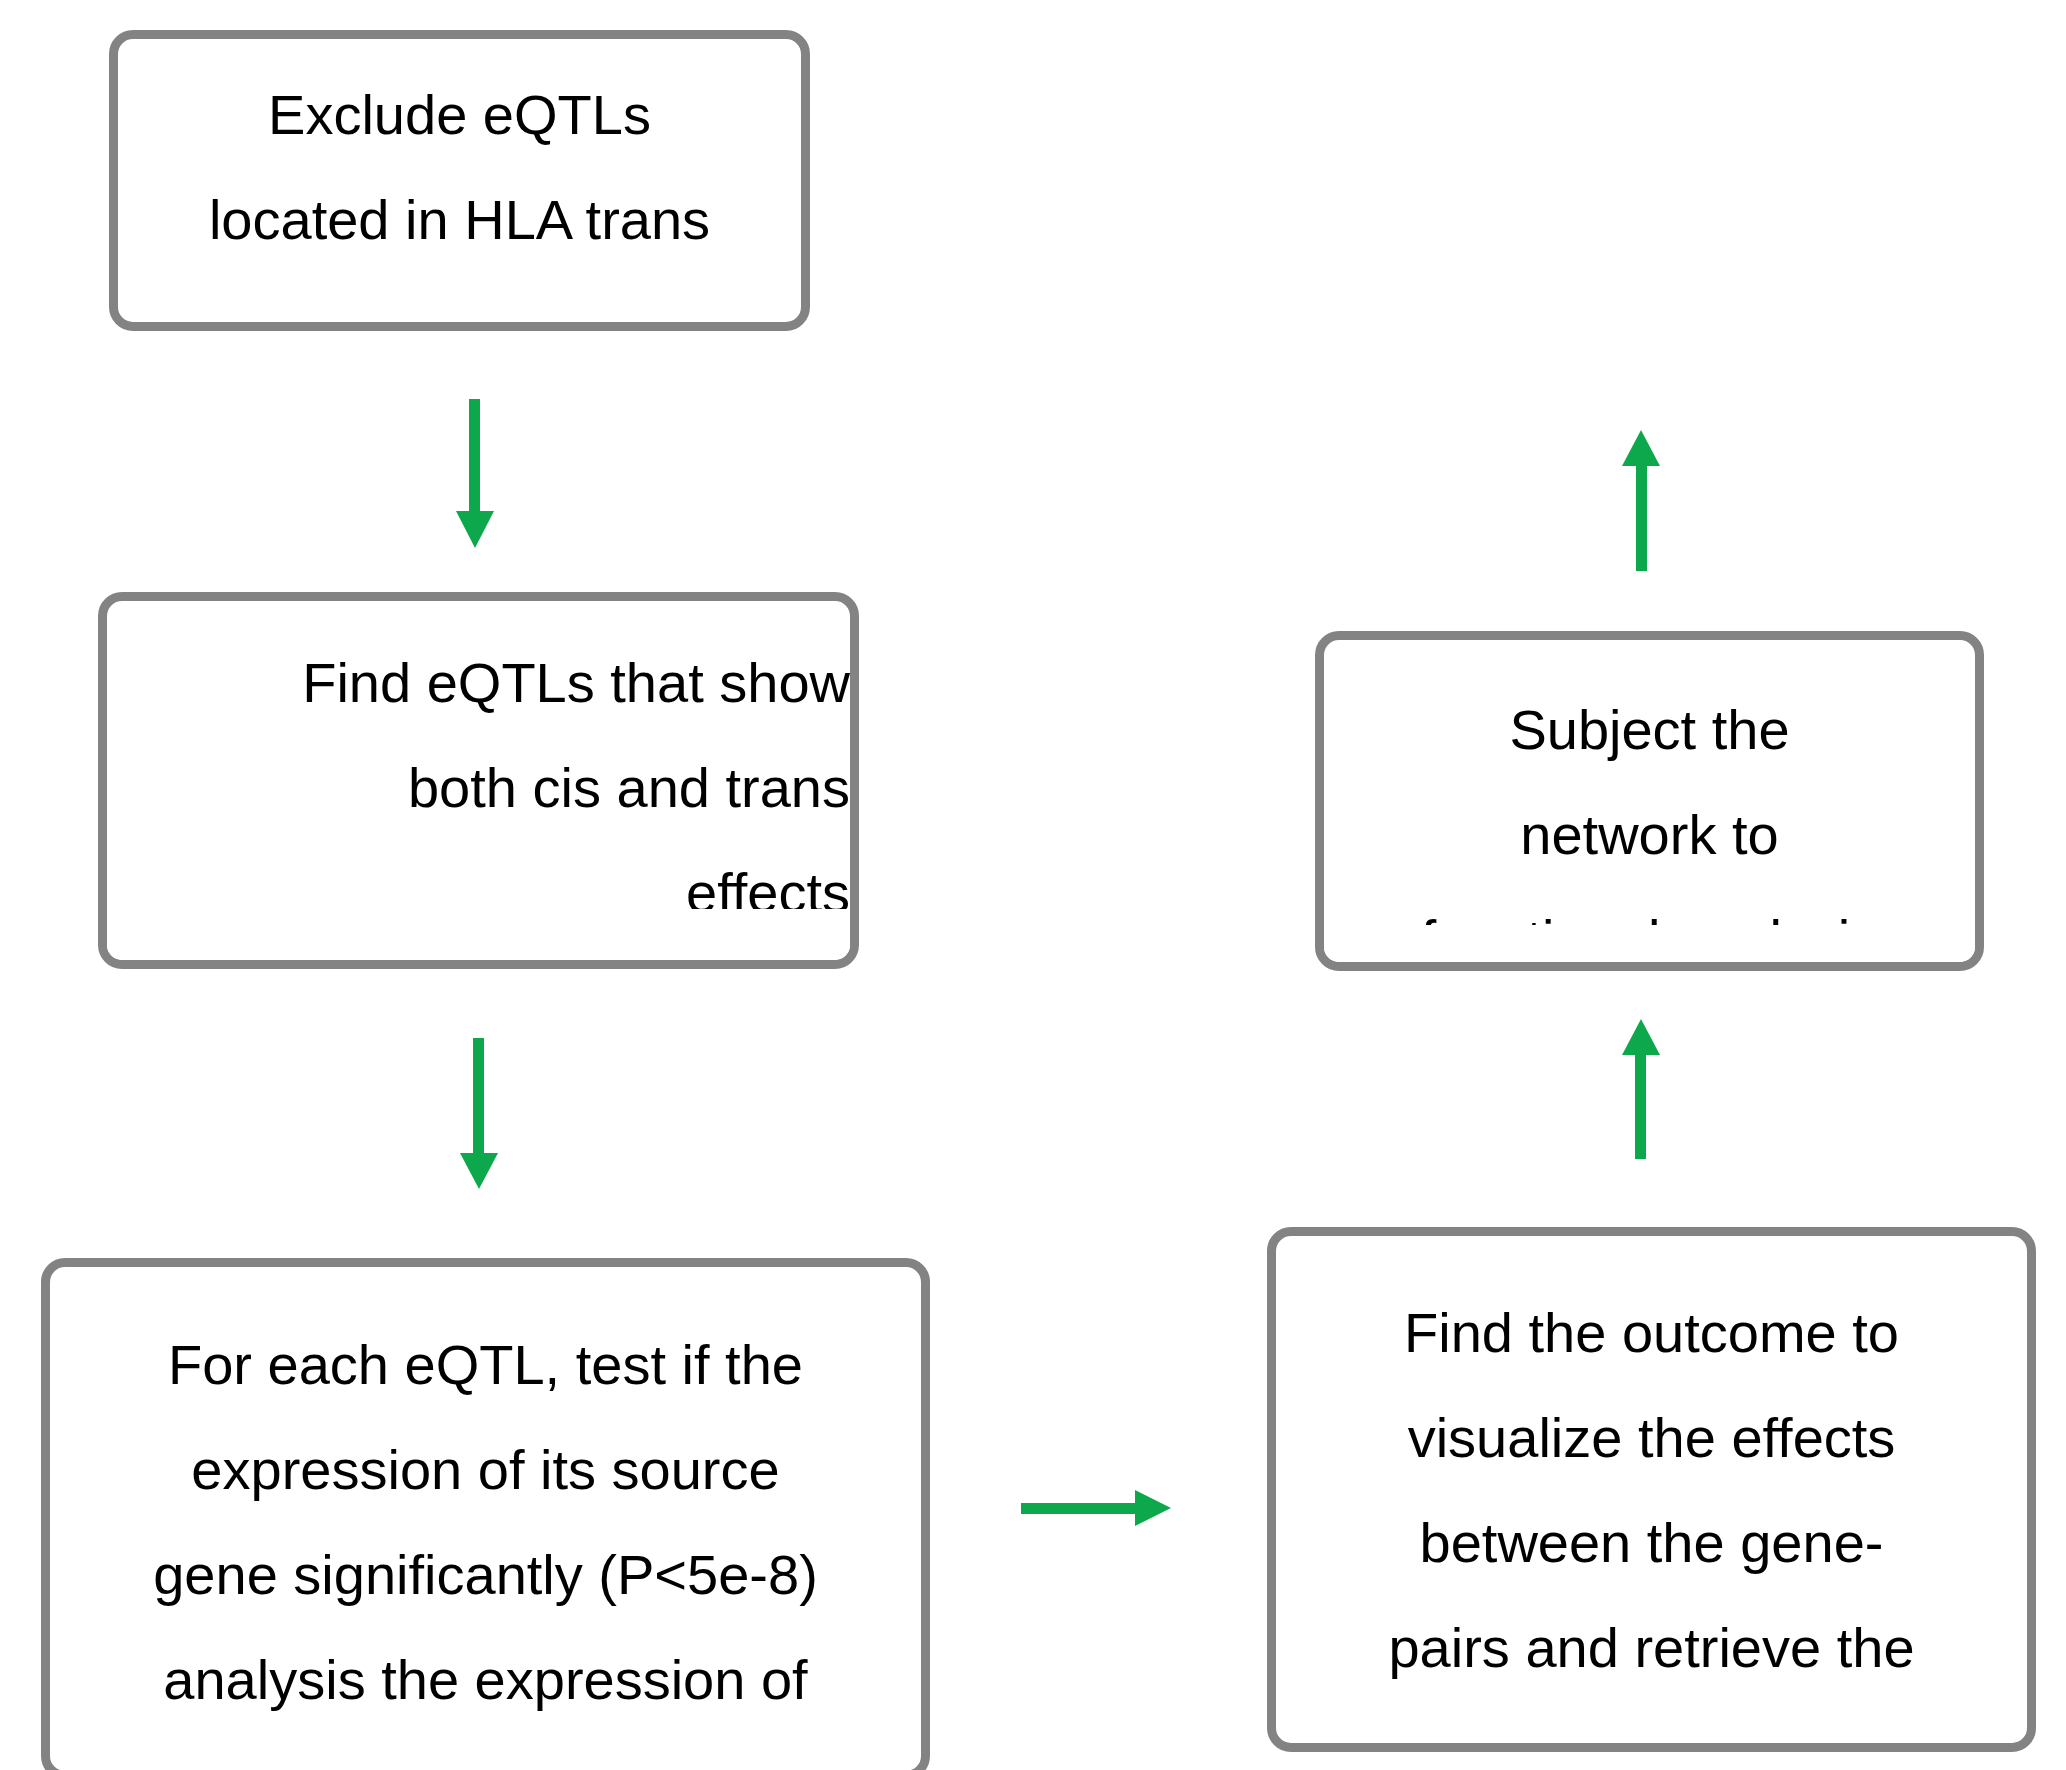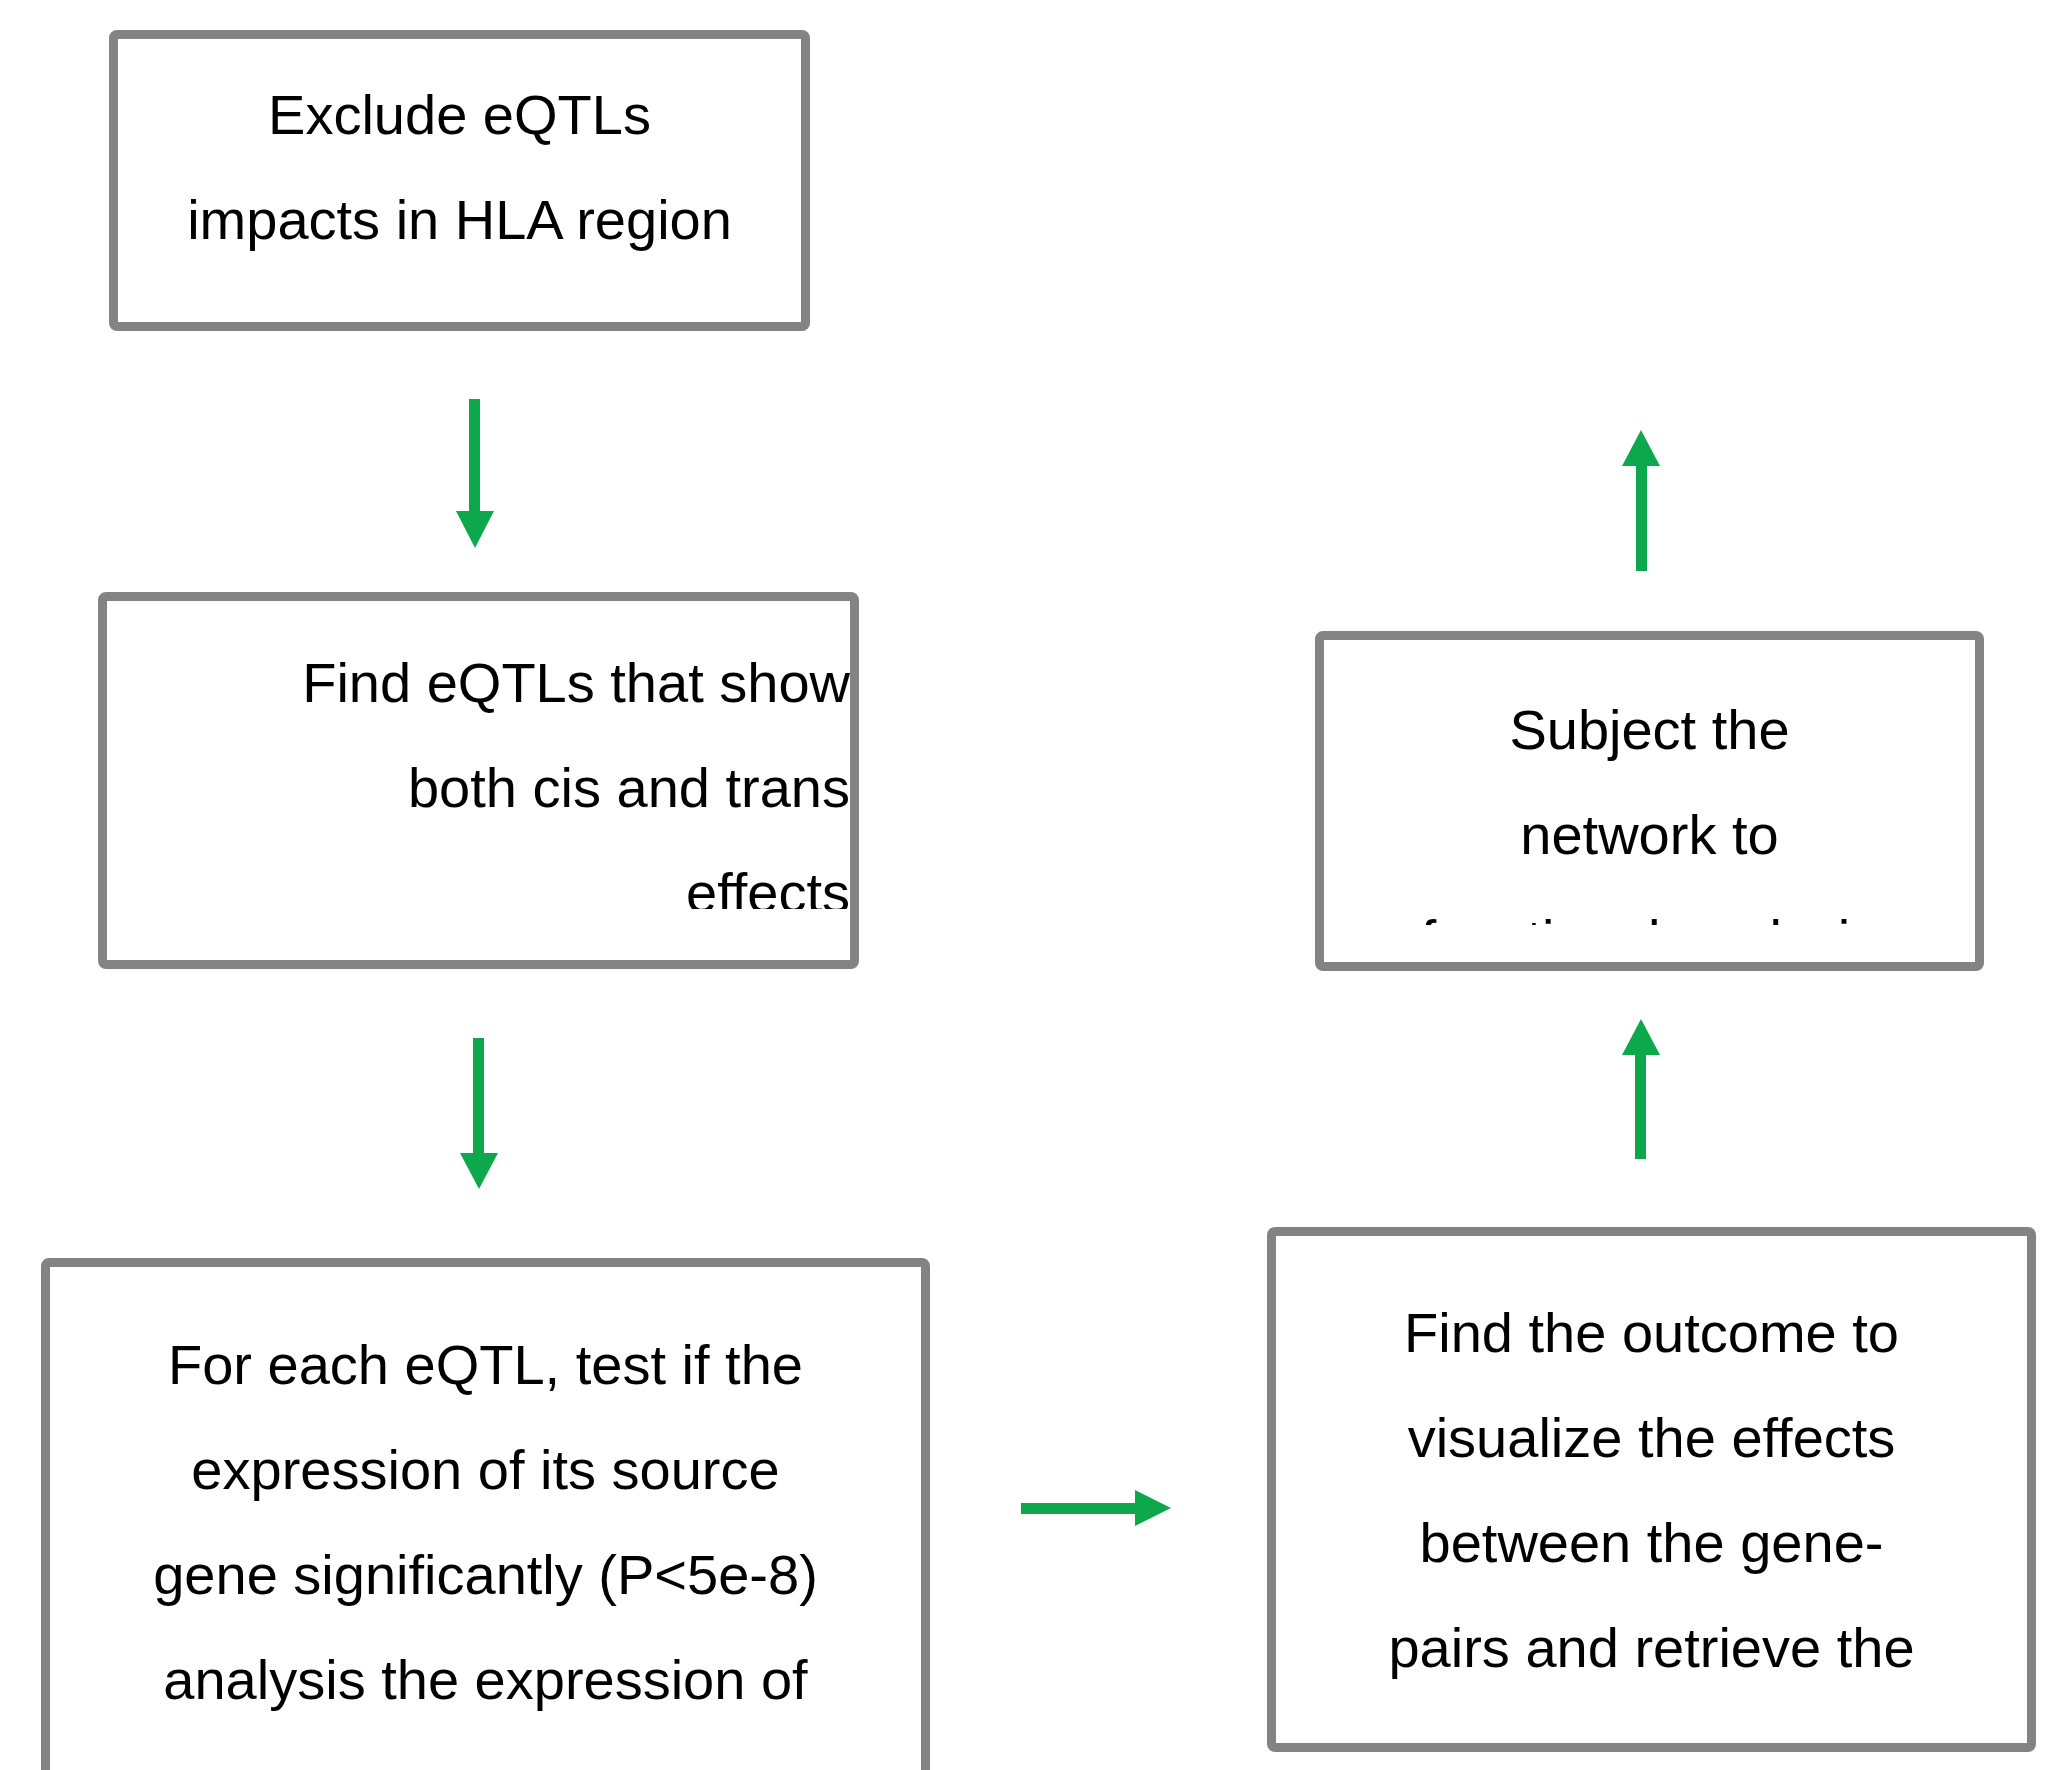--- a/index.html
+++ b/index.html
@@ -12,21 +12,21 @@
     width: 2066px;
     height: 1771px;
     background: #ffffff;
     font-family: "Liberation Sans", "DejaVu Sans", sans-serif;
     color: #000000;
     overflow: hidden;
   }
   .flow-box {
     position: absolute;
     border: 9px solid #838383;
-    border-radius: 8px;
+    border-radius: 24px;
     background: #ffffff;
     overflow: hidden;
     box-sizing: border-box;
   }
   .lines {
     position: absolute;
     left: 0;
     right: 0;
     text-align: center;
   }
@@ -99,21 +99,21 @@
   #a5-shaft { left: 1636px; top: 466px; width: 10.5px; height: 105px; }
 </style>
 </head>
 <body>
 
 <div class="canvas">
 
   <div class="flow-box" id="box-exclude">
     <div class="lines">
       <div class="text-line">Exclude eQTLs</div>
-      <div class="text-line">impacts in HLA region</div>
+      <div class="text-line">located in HLA trans</div>
     </div>
   </div>
 
   <div>
     <div class="arrow-shaft" id="a1-shaft"></div>
     <div class="arrow-head" id="a1-head"></div>
   </div>
 
   <div class="flow-box" id="box-find">
     <div class="lines">

